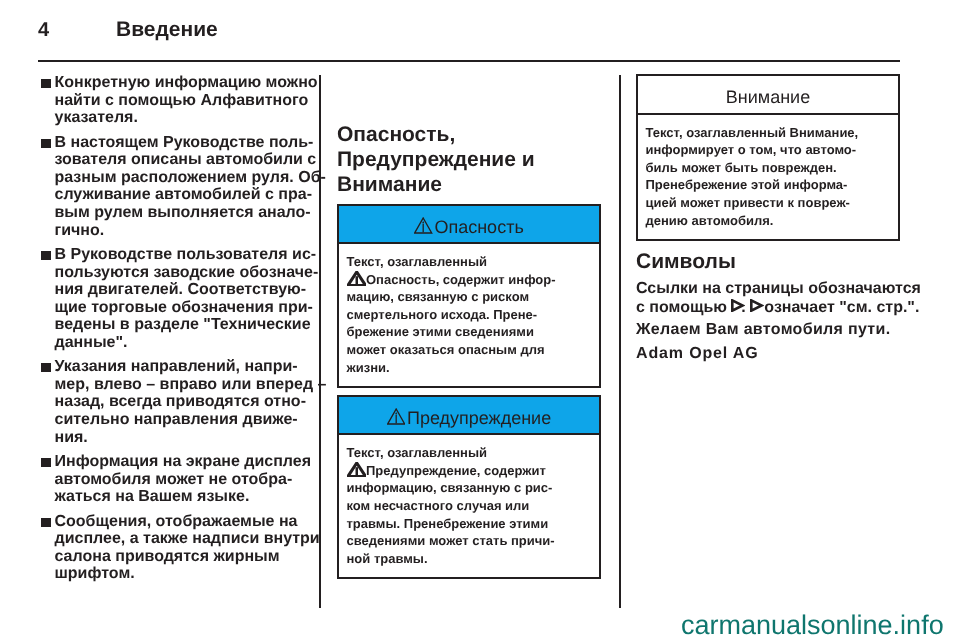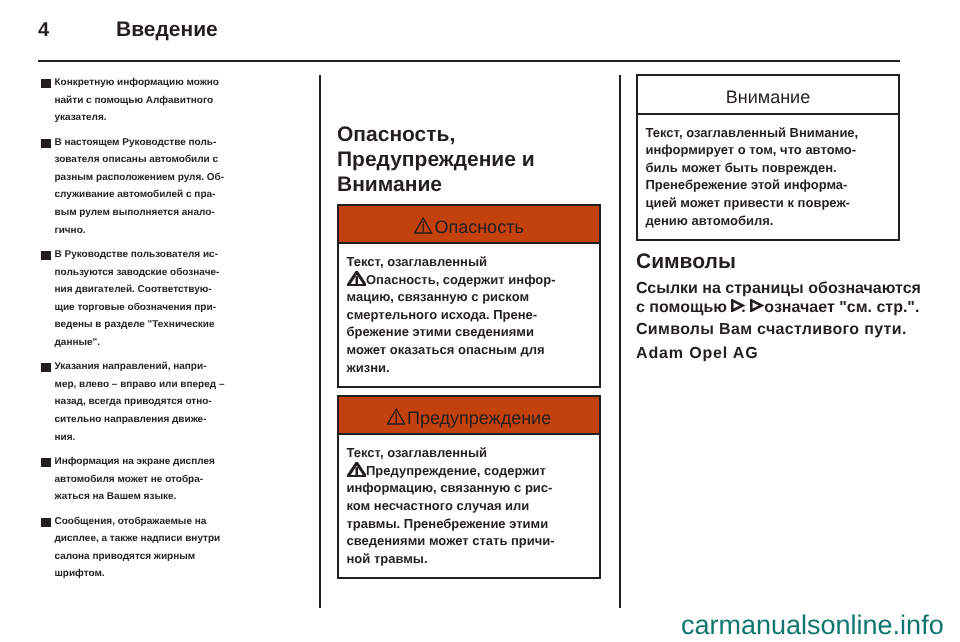--- a/index.html
+++ b/index.html
@@ -17,28 +17,28 @@
   .col1{left:38px;top:74px;}
   .col2{left:337px;top:74px;margin-top:48px;}
   .col3{left:636px;top:74px;}
 
   .vrule{position:absolute;top:74.6px;width:2.3px;height:533px;background:#231f20;}
   .vr1{left:319px;}
   .vr2{left:618.6px;}
 
   ul.bullets{list-style:none;margin:0;padding:0;}
   ul.bullets li{position:relative;padding-left:16.5px;margin:0 0 6.8px 0;
-     font-size:10px;font-weight:bold;line-height:17.6px;white-space:nowrap;}
+     font-size:16px;font-weight:bold;line-height:17.6px;white-space:nowrap;}
   ul.bullets li:before{content:"";position:absolute;left:3px;top:5px;
      width:9.5px;height:9px;background:#231f20;}
 
   h2.sec{font-size:21px;font-weight:bold;margin:0;line-height:25px;}
 
   .box{border:2.8px solid #231f20;margin:0 0 6.2px 0;}
-  .box-hd{background:#c2410c;font-size:18px;text-align:center;
+  .box-hd{background:#0ea5e9;font-size:18px;text-align:center;
       height:36.5px;line-height:42px;font-weight:normal;white-space:nowrap;}
   .box-hd.plain{background:#ffffff;}
   .box-bd{border-top:2.8px solid #231f20;padding:9.1px 3px 10.1px 7.5px;
       font-size:13px;font-weight:bold;line-height:17.6px;white-space:nowrap;}
 
   .rc-para{font-size:16px;font-weight:bold;line-height:17.4px;margin:0;white-space:nowrap;}
   .watermark{position:absolute;left:681px;top:612px;color:#0f766e;
       font-size:27px;line-height:27px;}
   .tri{display:inline-block;vertical-align:-1.5px;margin-right:1.8px;}
   .tri-b{display:inline-block;width:19.5px;height:0;overflow:visible;vertical-align:baseline;line-height:0;}
@@ -100,18 +100,18 @@
     <div class="box">
       <div class="box-hd plain">Внимание</div>
       <div class="box-bd">Текст, озаглавленный Внимание,<br>информирует о том, что автомо-<br>биль может быть поврежден.<br>Пренебрежение этой информа-<br>цией может привести к повреж-<br>дению автомобиля.</div>
     </div>
     <h2 class="sec" style="margin-top:8.2px">Символы</h2>
     <p class="rc-para" style="margin-top:6.0px;line-height:18.6px">Ссылки на страницы обозначаются<br>с помощью <span class="arr"><svg width="15.2" height="13" viewBox="0 0 15.2 13">
             <path d="M2.3 1.3 L12.6 6.5 L2.3 11.7 Z" fill="none" stroke="#231f20" stroke-width="2.6" stroke-linejoin="miter"></path>
           </svg></span>. <span class="arr"><svg width="15.2" height="13" viewBox="0 0 15.2 13">
             <path d="M2.3 1.3 L12.6 6.5 L2.3 11.7 Z" fill="none" stroke="#231f20" stroke-width="2.6" stroke-linejoin="miter"></path>
           </svg></span> означает "см. стр.".</p>
-    <p class="rc-para" style="margin-top:3.8px;letter-spacing:0.32px">Символы Вам счастливого пути.</p>
+    <p class="rc-para" style="margin-top:3.8px;letter-spacing:0.32px">Желаем Вам автомобиля пути.</p>
     <p class="rc-para" style="margin-top:6.2px;letter-spacing:0.85px">Adam Opel AG</p>
   </div>
 
   <div class="watermark">carmanualsonline.info</div>
 </div>
 
 </body></html>

